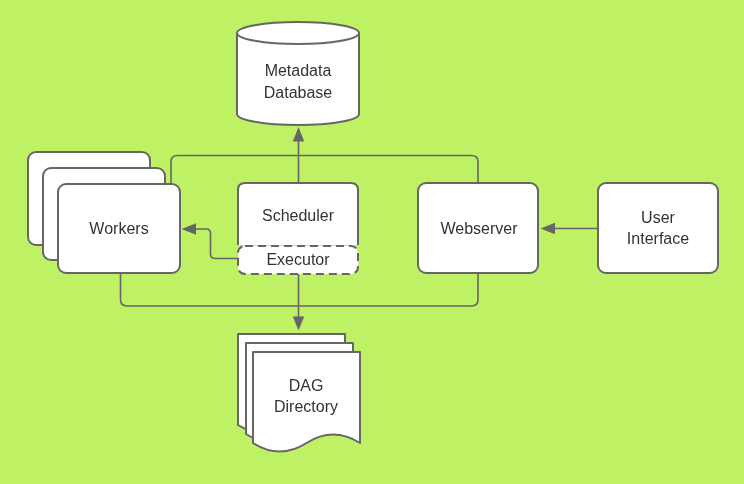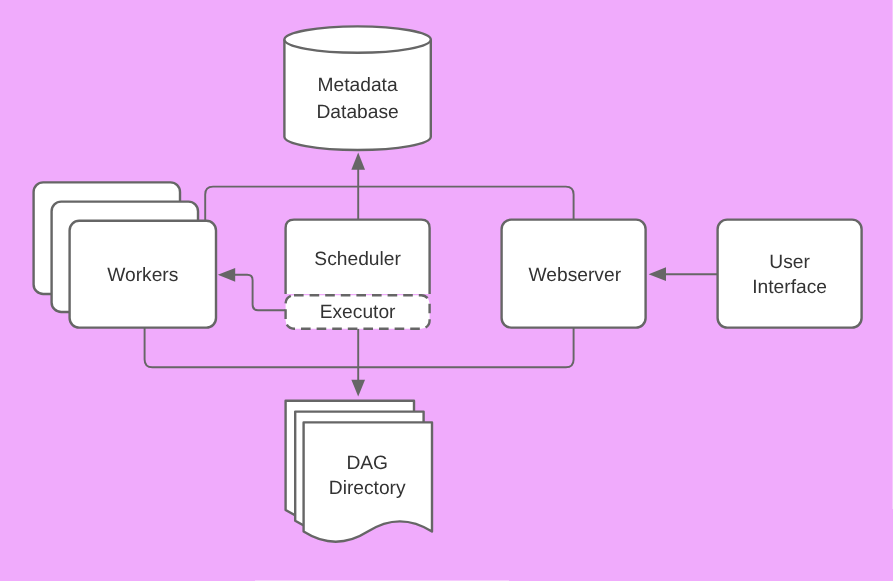--- a/index.html
+++ b/index.html
@@ -4,21 +4,21 @@
 <style>
   html, body {
     margin: 0;
     padding: 0;
     background: #ffffff;
   }
   .canvas {
     position: relative;
     width: 744px;
     height: 484px;
-    background: #f0abfc;
+    background: #bef264;
     overflow: hidden;
   }
   svg { display: block; }
   .shape {
     fill: #ffffff;
     stroke: #666666;
     stroke-width: 2;
     stroke-linejoin: round;
   }
   .shape-open {

